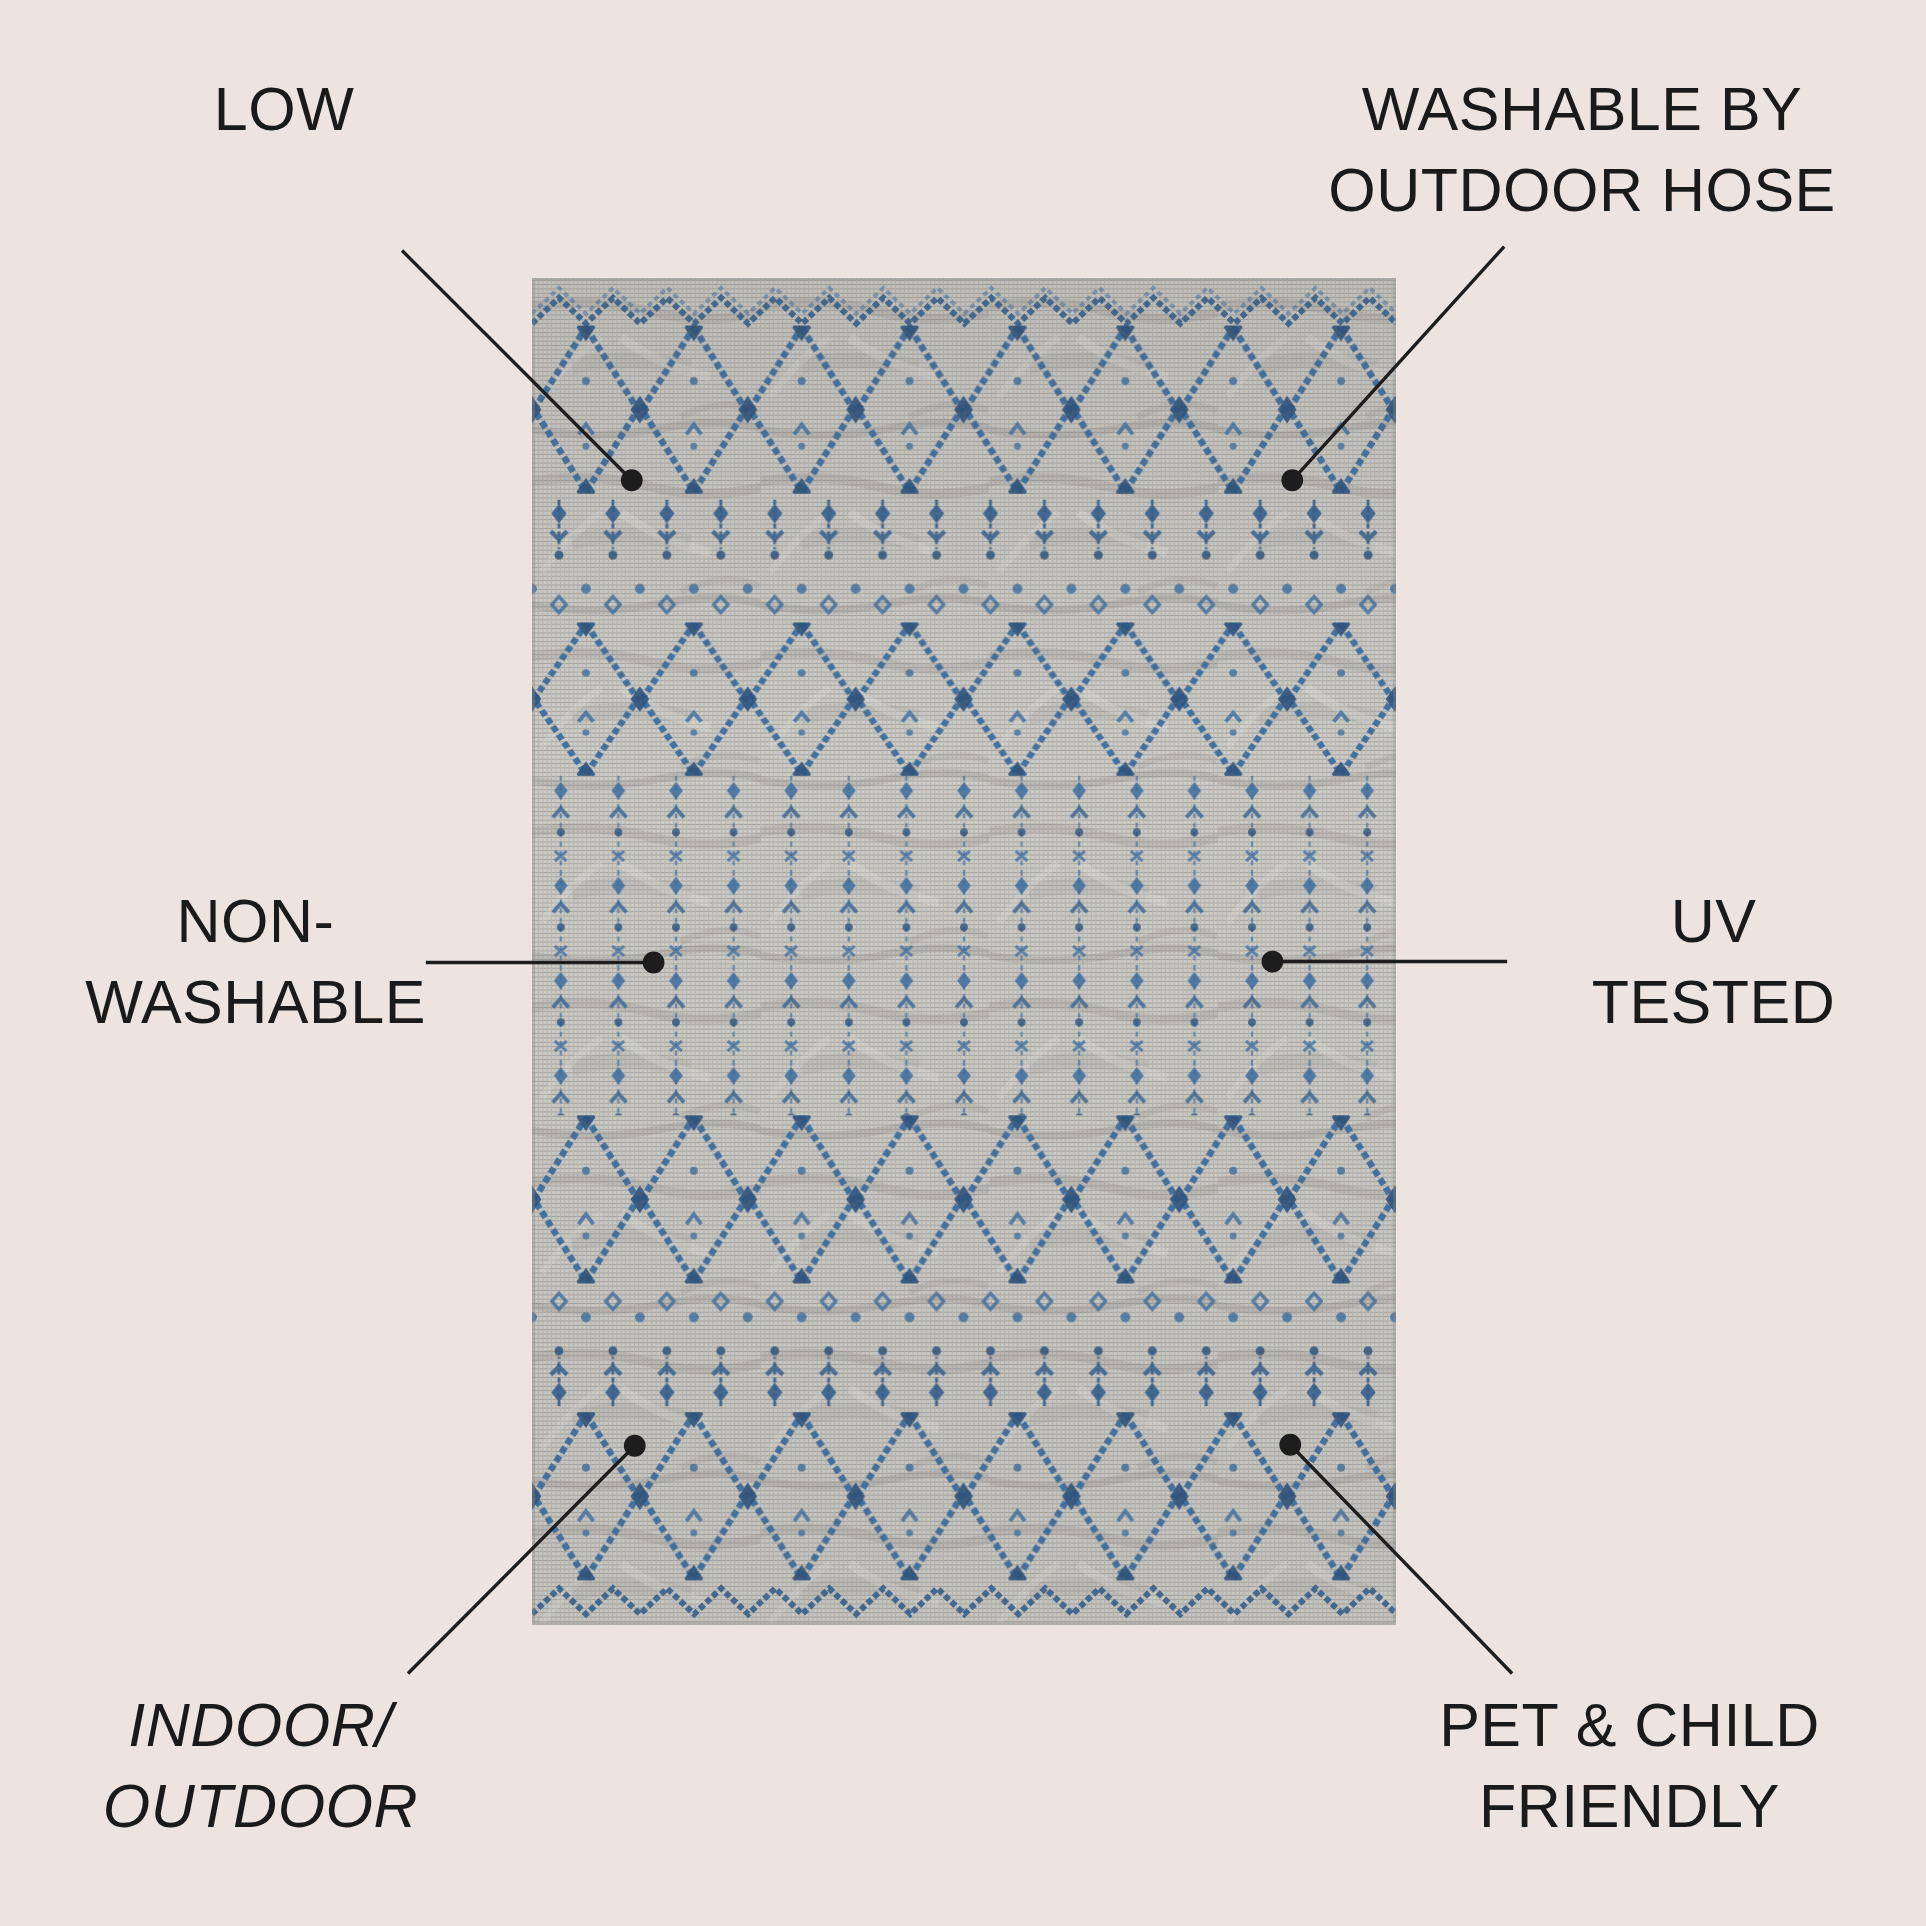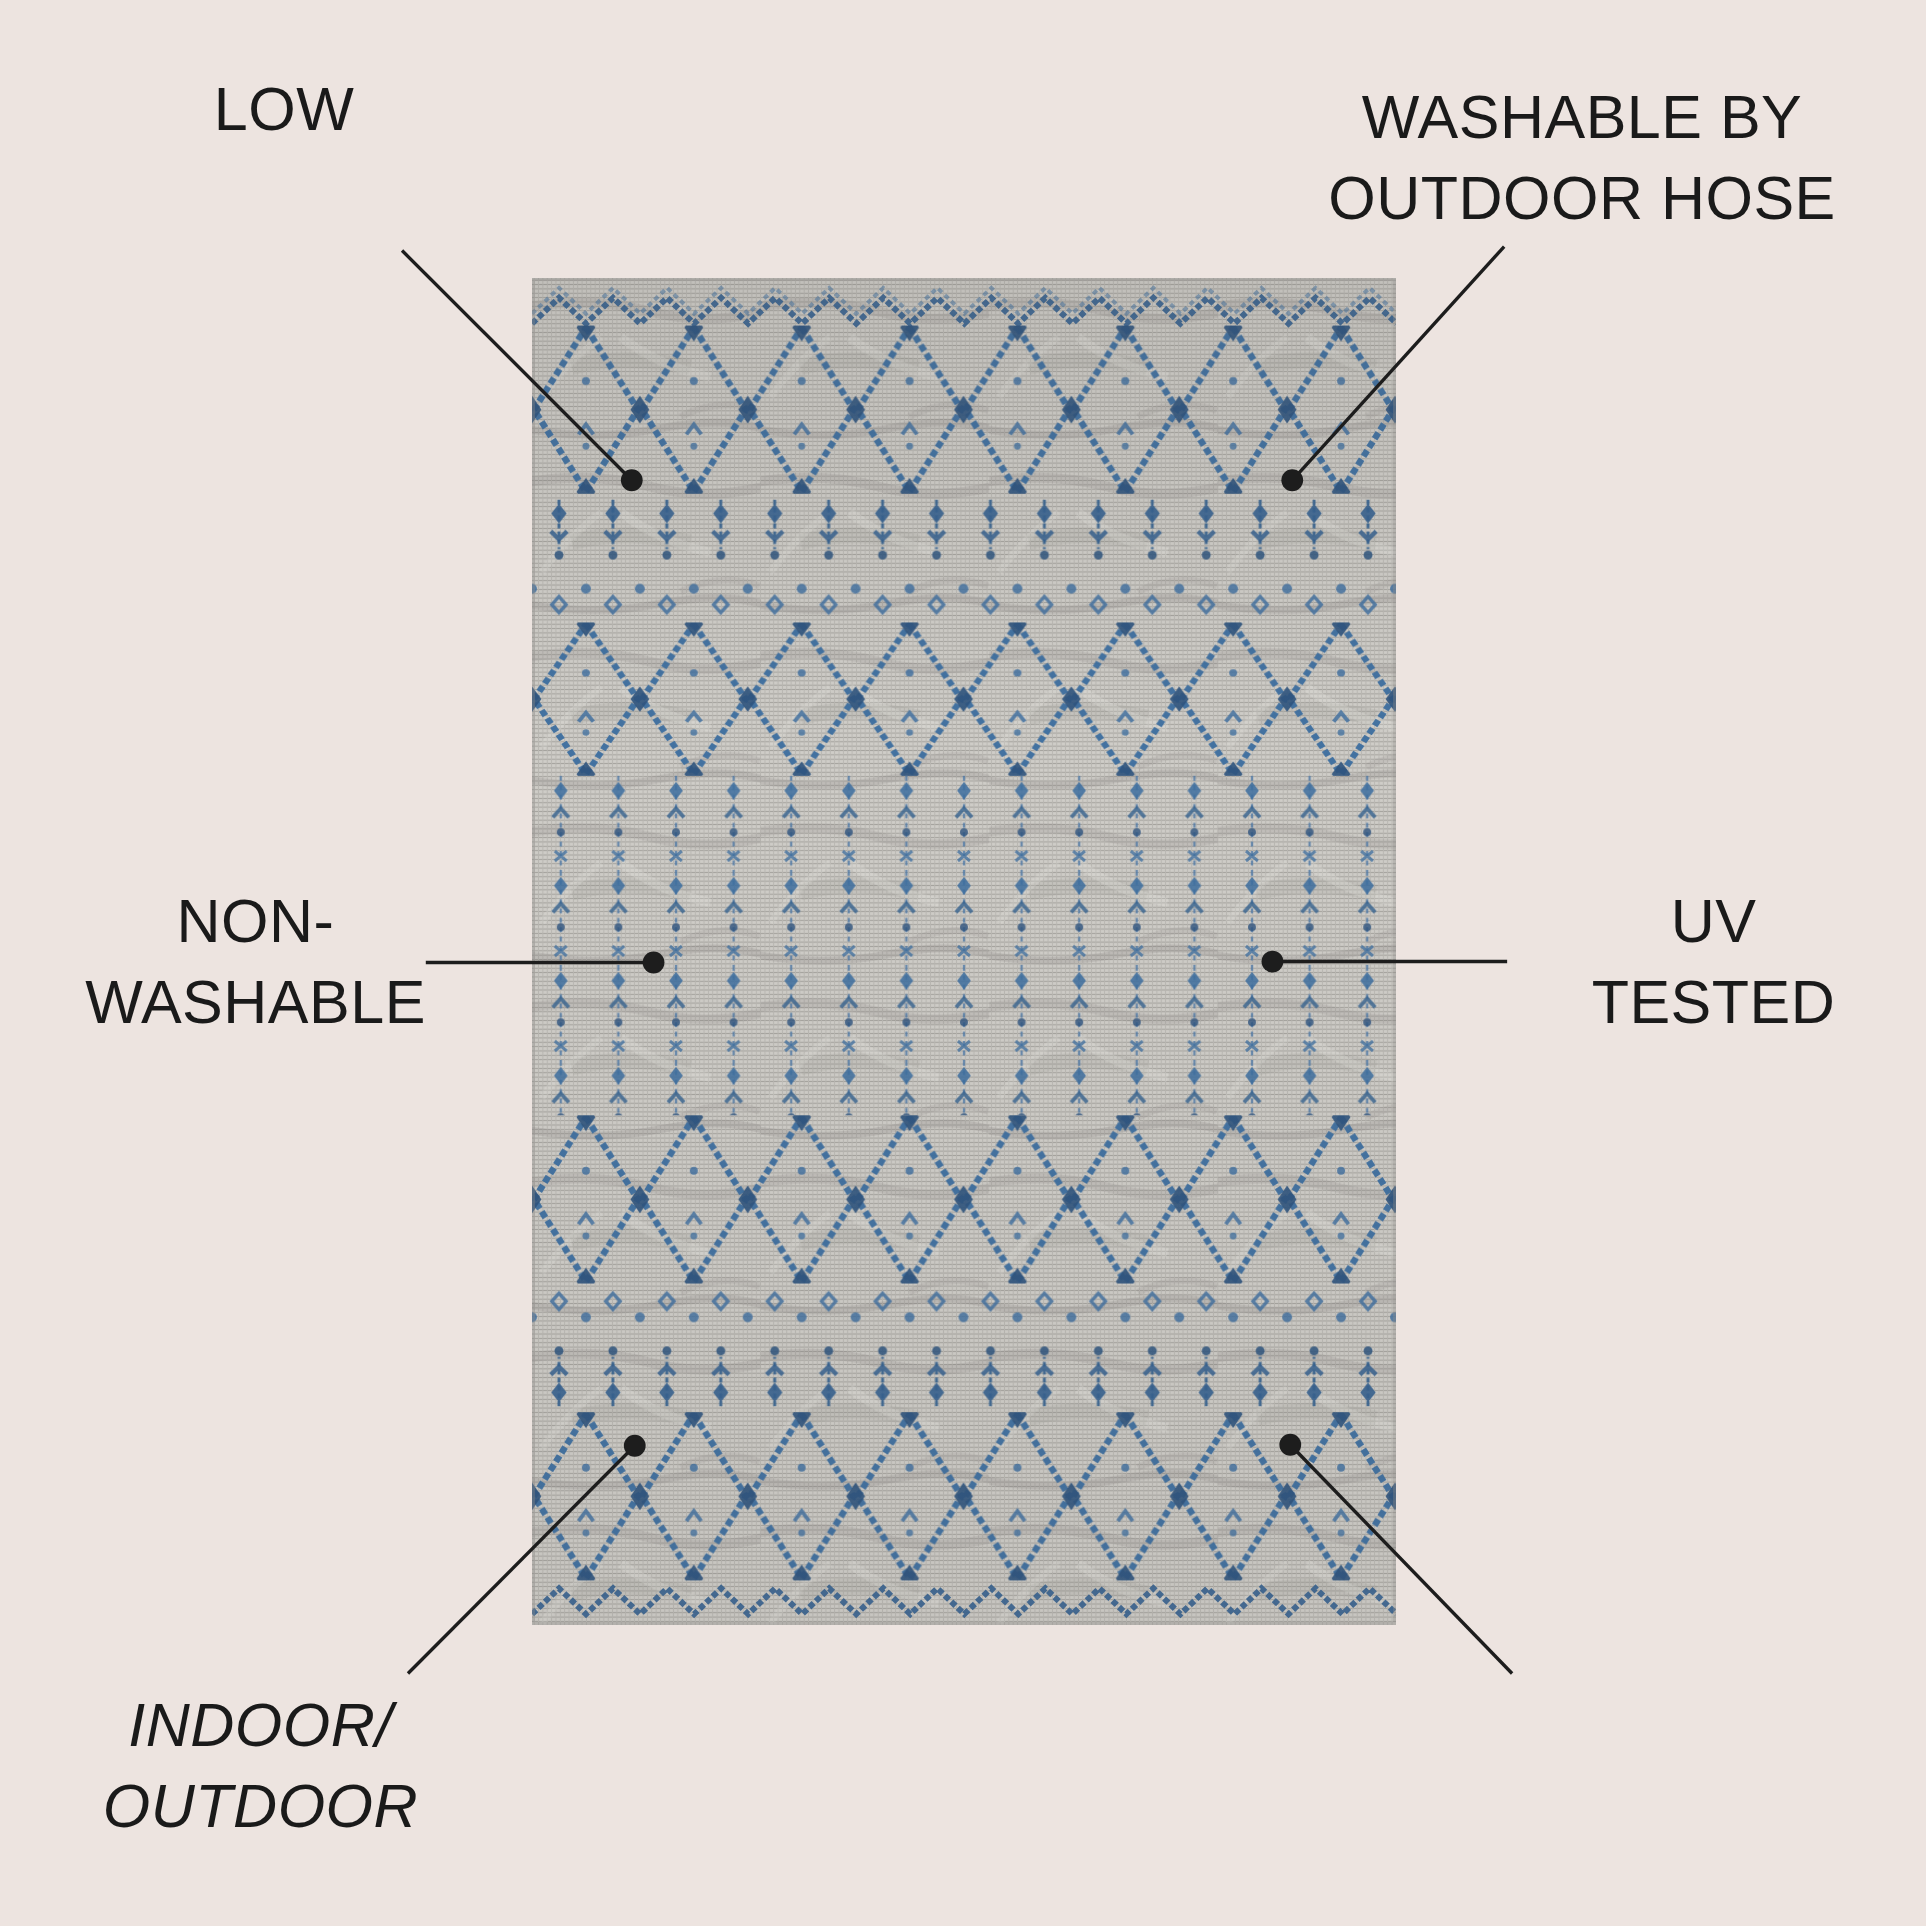--- a/index.html
+++ b/index.html
@@ -20,21 +20,21 @@
     position:absolute;
     text-align:center;
     color:var(--text);
     font-size:61px;
     line-height:81px;
     letter-spacing:0.5px;
     font-weight:normal;
   }
   .label .ln{white-space:nowrap;}
   .lbl-tl{left:7px;   top:69px;   width:554px;}
-  .lbl-tr{left:1305px;top:69px;   width:554px;margin-top:8px;}
+  .lbl-tr{left:1305px;top:69px;   width:554px;}
   .lbl-ml{left:8px;   top:881px;  width:495px;}
   .lbl-mr{left:1466px;top:881px;  width:495px;}
   .lbl-bl{left:13px;  top:1685px; width:495px;font-style:italic;}
   .lbl-br{left:1382px;top:1685px; width:495px;}
   .rug-svg{position:absolute;left:532px;top:278px;width:864px;height:1347px;}
   .overlay-svg{position:absolute;inset:0;width:1927px;height:1927px;pointer-events:none;}
   .callout-line{stroke:var(--line);stroke-width:3.4px;}
   .callout-dot{fill:var(--line);}
 </style>
 </head>
@@ -165,15 +165,19 @@
   <div class="label lbl-mr">
     <div class="ln">UV</div>
     <div class="ln">TESTED</div>
   </div>
 
   <div class="label lbl-bl">
     <div class="ln">INDOOR/</div>
     <div class="ln">OUTDOOR</div>
   </div>
 
+  <div class="label lbl-br">
+    <div class="ln">PET &amp; CHILD</div>
+    <div class="ln">FRIENDLY</div>
+  </div>
 
 </div>
 
 
 </body></html>

